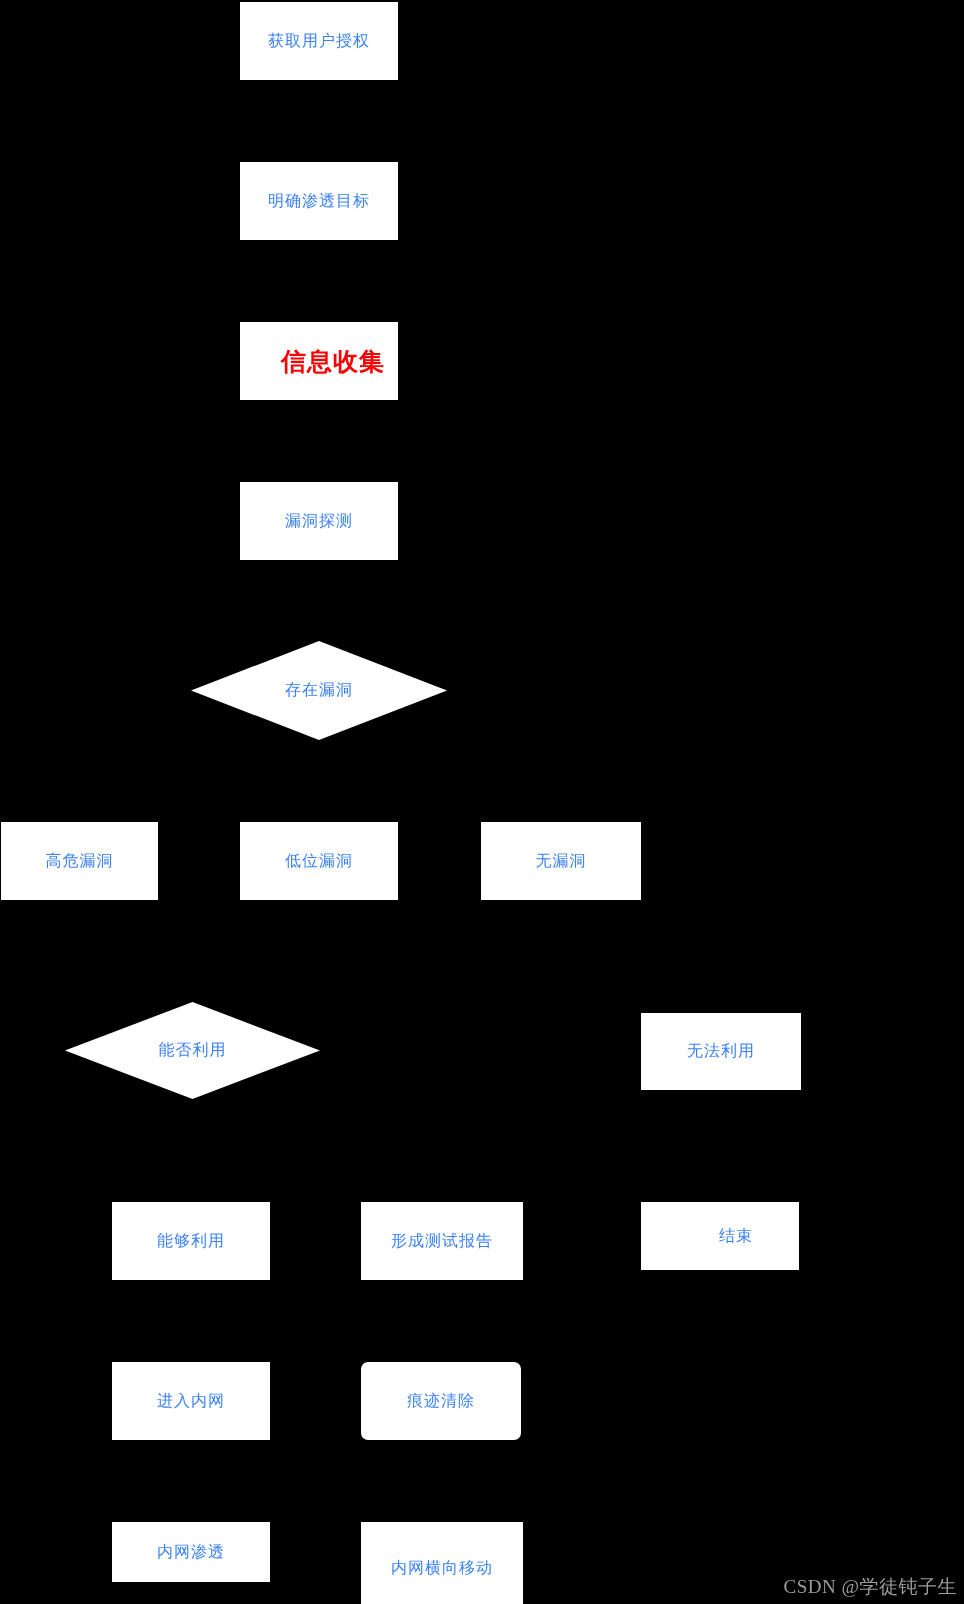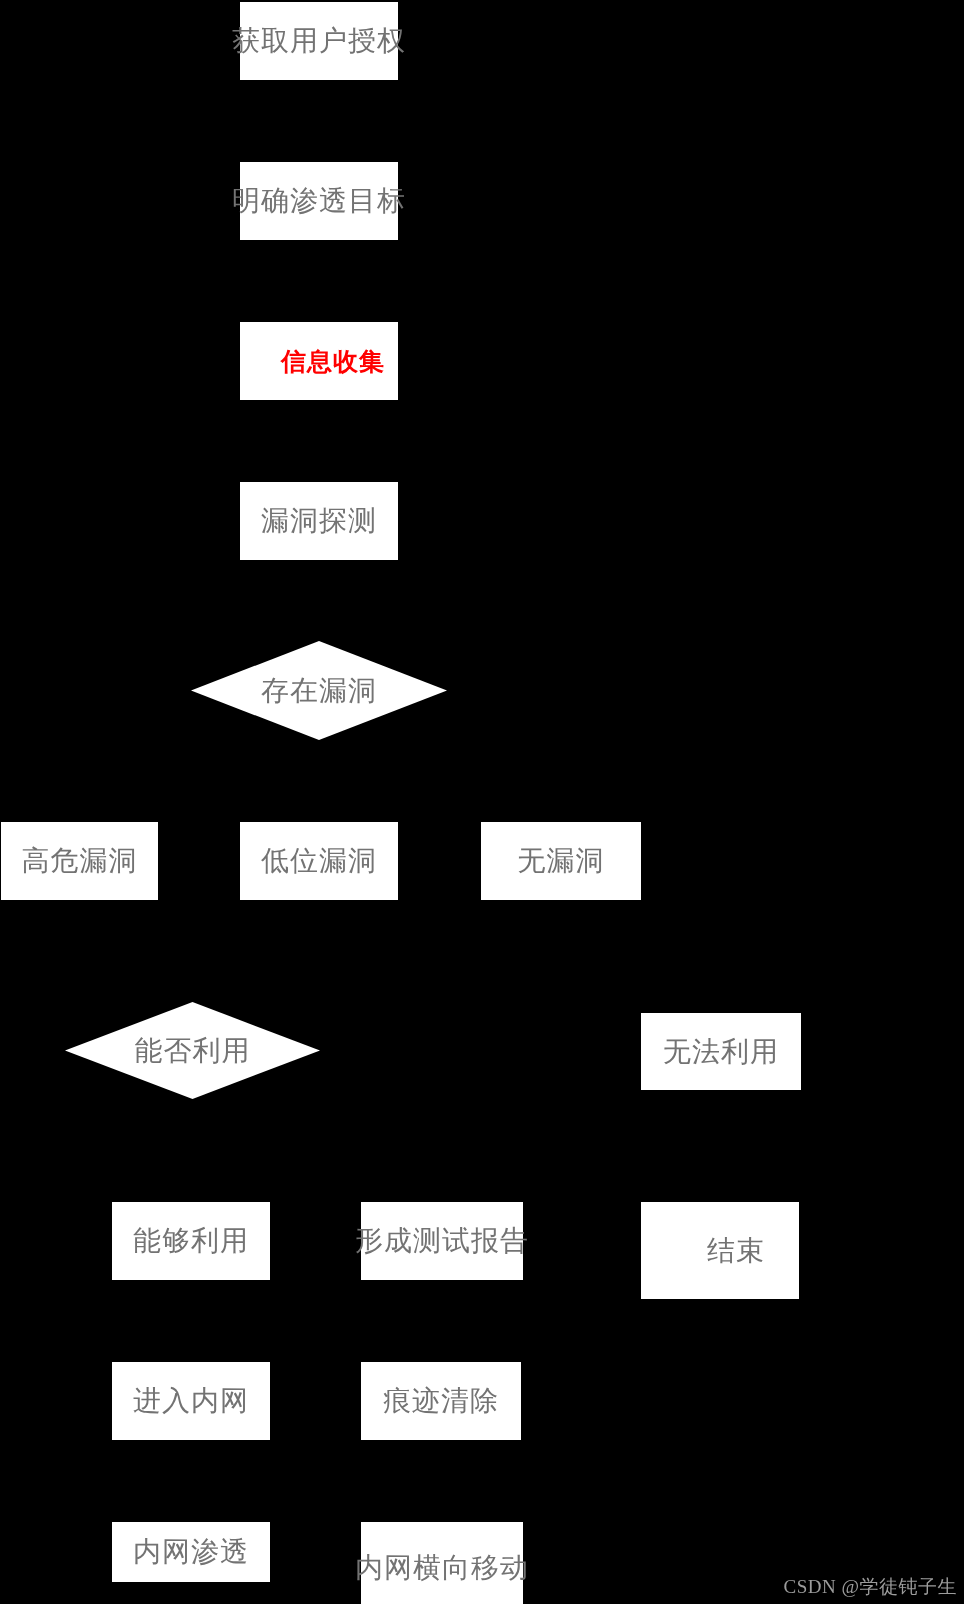--- a/index.html
+++ b/index.html
@@ -14,22 +14,22 @@
     background: #000000;
     overflow: hidden;
     font-family: "Liberation Sans", "DejaVu Sans", sans-serif;
   }
   .node {
     position: absolute;
     display: flex;
     align-items: center;
     justify-content: center;
     background: #ffffff;
-    color: #737373;
-    font-size: 28px;
+    color: #3b82f6;
+    font-size: 16px;
     letter-spacing: 1px;
     white-space: nowrap;
     box-sizing: border-box;
   }
   .node.diamond {
     clip-path: polygon(50% 0%, 100% 50%, 50% 100%, 0% 50%);
   }
   .node.emphasis {
     color: #ff0000;
     font-weight: bold;
@@ -56,20 +56,20 @@
       <div class="node emphasis" style="left: 240px; top: 322px; width: 158px; height: 78px; padding-left: 28px;">信息收集</div>
       <div class="node" style="left: 240px; top: 482px; width: 158px; height: 78px;">漏洞探测</div>
       <div class="node diamond" style="left: 191px; top: 641px; width: 256px; height: 99px;">存在漏洞</div>
       <div class="node" style="left: 1px; top: 822px; width: 157px; height: 78px;">高危漏洞</div>
       <div class="node" style="left: 240px; top: 822px; width: 158px; height: 78px;">低位漏洞</div>
       <div class="node" style="left: 481px; top: 822px; width: 160px; height: 78px;">无漏洞</div>
       <div class="node diamond" style="left: 65px; top: 1002px; width: 255px; height: 97px;">能否利用</div>
       <div class="node" style="left: 641px; top: 1013px; width: 160px; height: 77px;">无法利用</div>
       <div class="node" style="left: 112px; top: 1202px; width: 158px; height: 78px;">能够利用</div>
       <div class="node" style="left: 361px; top: 1202px; width: 162px; height: 78px;">形成测试报告</div>
-      <div class="node" style="left: 641px; top: 1202px; width: 158px; height: 97px; padding-left: 32px;">结束</div>
+      <div class="node" style="left: 641px; top: 1202px; width: 158px; height: 68px; padding-left: 32px;">结束</div>
       <div class="node" style="left: 112px; top: 1362px; width: 158px; height: 78px; text-align: center;">进入内网</div>
-      <div class="node" style="left: 361px; top: 1362px; width: 160px; height: 78px;">痕迹清除</div>
+      <div class="node" style="left: 361px; top: 1362px; width: 160px; height: 78px; border-radius: 7px;">痕迹清除</div>
       <div class="node" style="left: 112px; top: 1522px; width: 158px; height: 60px;">内网渗透</div>
       <div class="node" style="left: 361px; top: 1522px; width: 162px; height: 92px;">内网横向移动</div>
     </div>
   <div class="watermark">CSDN @学徒钝子生</div>
 </div>
 
 </body></html>

